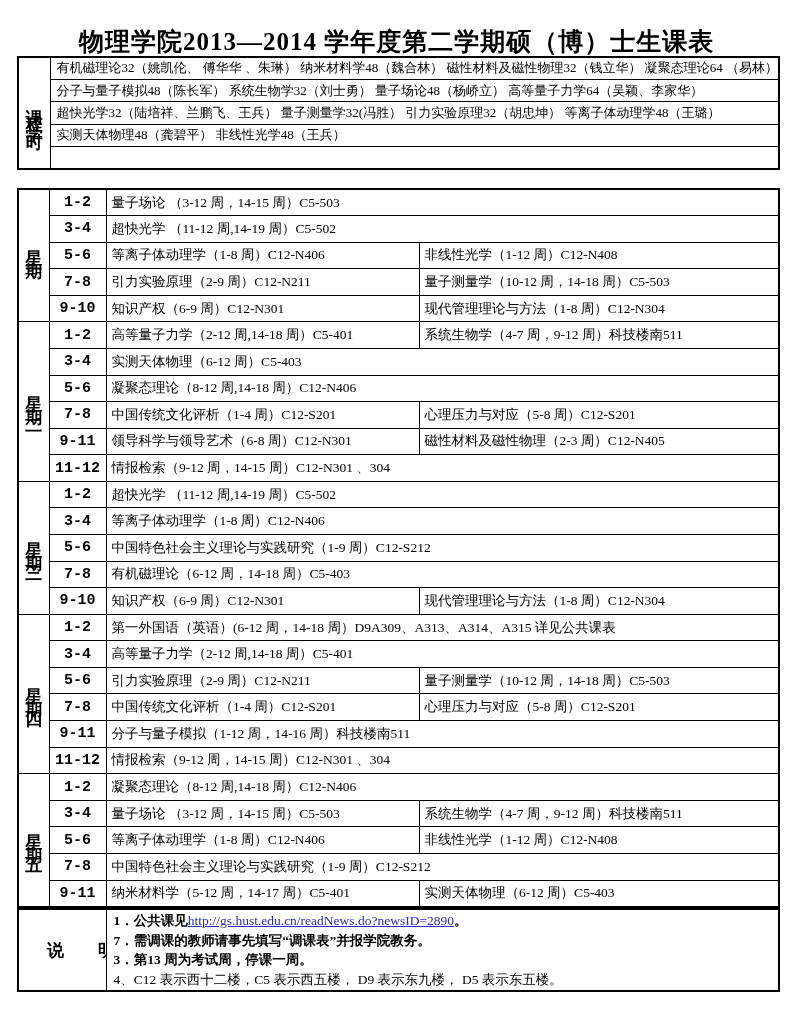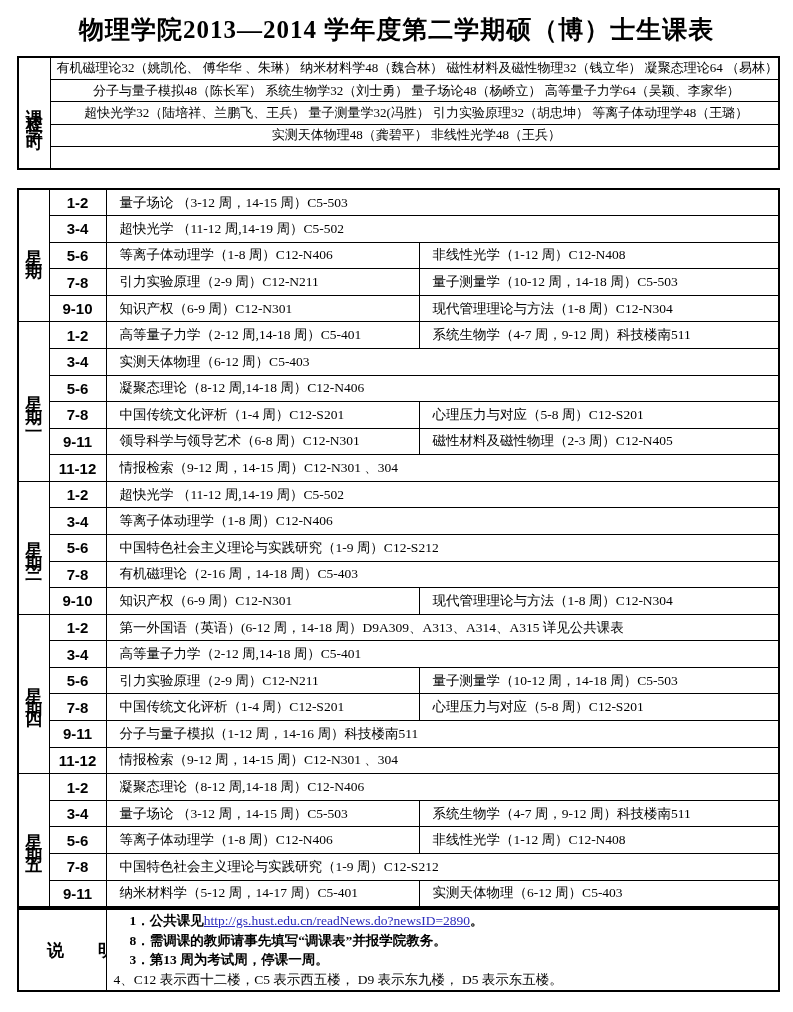--- a/index.html
+++ b/index.html
@@ -1,55 +1,55 @@
 <!DOCTYPE html>
 <html><head>
 <meta charset="utf-8">
 <style>
   html,body{margin:0;padding:0;}
   body{
     width:793px;height:1012px;background:#ffffff;position:relative;
     font-family:"Liberation Serif","DejaVu Serif",serif;color:#000;
   }
   .title{
-    position:absolute;top:13px;left:0;width:100%;text-align:center;
+    position:absolute;top:25px;left:0;width:100%;text-align:center;
     font-size:25px;font-weight:bold;letter-spacing:1px;
   }
   table{border-collapse:collapse;table-layout:fixed;position:absolute;background:#fff;}
   table,td{border:1px solid #000;}
   table{border-width:2px;}
   td{overflow:hidden;white-space:nowrap;vertical-align:middle;}
 
   
   #hours-table{left:17px;top:56px;width:761px;height:114px;}
-  #hours-table td.hcontent{font-size:13px;padding:0 2px 0 6px;text-align:center;}
+  #hours-table td.hcontent{font-size:13px;padding:0 2px 0 6px;}
   #hours-table tr{height:22px;}
 
   
   #sched-table{left:17px;top:188px;width:761px;height:720px;}
   #sched-table tr{height:26px;}
   td.day{text-align:center;}
   .vtext{
     writing-mode:vertical-rl;text-orientation:upright;
     font-weight:bold;font-size:17px;letter-spacing:12px;
     display:inline-block;line-height:1;
   }
   td.period{
     text-align:center;font-weight:bold;font-size:15px;
-    font-family:Liberation Sans, sans-serif;
-  }
-  td.course{font-size:13.5px;padding:0 2px 0 13px;border-radius:13px;}
+    font-family:Liberation Mono, monospace;
+  }
+  td.course{font-size:13.5px;padding:0 2px 0 5px;border-radius:13px;}
 
   
   #notes-table{left:17px;top:908px;width:761px;height:82px;}
   td.notes-label{text-align:center;}
   .notes-label-text{font-weight:bold;font-size:17px;margin-left:27px;}
   td.notes-content{font-size:13.5px;padding:1px 4px 1px 7px;vertical-align:middle;}
   .note-line{line-height:19.5px;white-space:nowrap;}
-  .note-line.bold{font-weight:bold;margin-left:16px;}
+  .note-line.bold{font-weight:bold;}
   a.note-link{color:#2b2bbd;text-decoration:underline;font-weight:normal;cursor:pointer;}
 </style>
 </head>
 <body>
 
 <div class="title">物理学院2013—2014 学年度第二学期硕（博）士生课表</div>
 
 <table id="hours-table">
   <colgroup>
       <col style="width:32px">
@@ -154,21 +154,21 @@
   <tr>
     <td class="period">3-4</td>
     <td class="course" colspan="2">等离子体动理学（1-8 周）C12-N406</td>
   </tr>
   <tr>
     <td class="period">5-6</td>
     <td class="course" colspan="2">中国特色社会主义理论与实践研究（1-9 周）C12-S212</td>
   </tr>
   <tr>
     <td class="period">7-8</td>
-    <td class="course" colspan="2">有机磁理论（2-16 周，14-18 周）C5-403</td>
+    <td class="course" colspan="2">有机磁理论（6-12 周，14-18 周）C5-403</td>
   </tr>
   <tr>
     <td class="period">9-10</td>
     <td class="course">知识产权（6-9 周）C12-N301</td>
     <td class="course">现代管理理论与方法（1-8 周）C12-N304</td>
   </tr>
 
   <tr>
     <td class="day" rowspan="6">
       <span class="vtext">星期四</span>
@@ -233,19 +233,19 @@
       <col style="width:88px">
       <col style="width:673px">
     </colgroup>
   <tbody>
       <tr>
     <td class="notes-label">
       <span class="notes-label-text">说　　明</span>
     </td>
     <td class="notes-content">
       <div class="note-line bold"><span>1．公共课见</span><a class="note-link">http://gs.hust.edu.cn/readNews.do?newsID=2890</a><span>。</span></div>
-      <div class="note-line bold">8．需调课的教师请事先填写“调课表”并报学院教务。</div>
+      <div class="note-line bold">7．需调课的教师请事先填写“调课表”并报学院教务。</div>
       <div class="note-line bold">3．第13 周为考试周，停课一周。</div>
       <div class="note-line">4、C12 表示西十二楼，C5 表示西五楼， D9 表示东九楼， D5 表示东五楼。</div>
     </td>
   </tr>
 </tbody>
   </table>
 
 </body></html>

